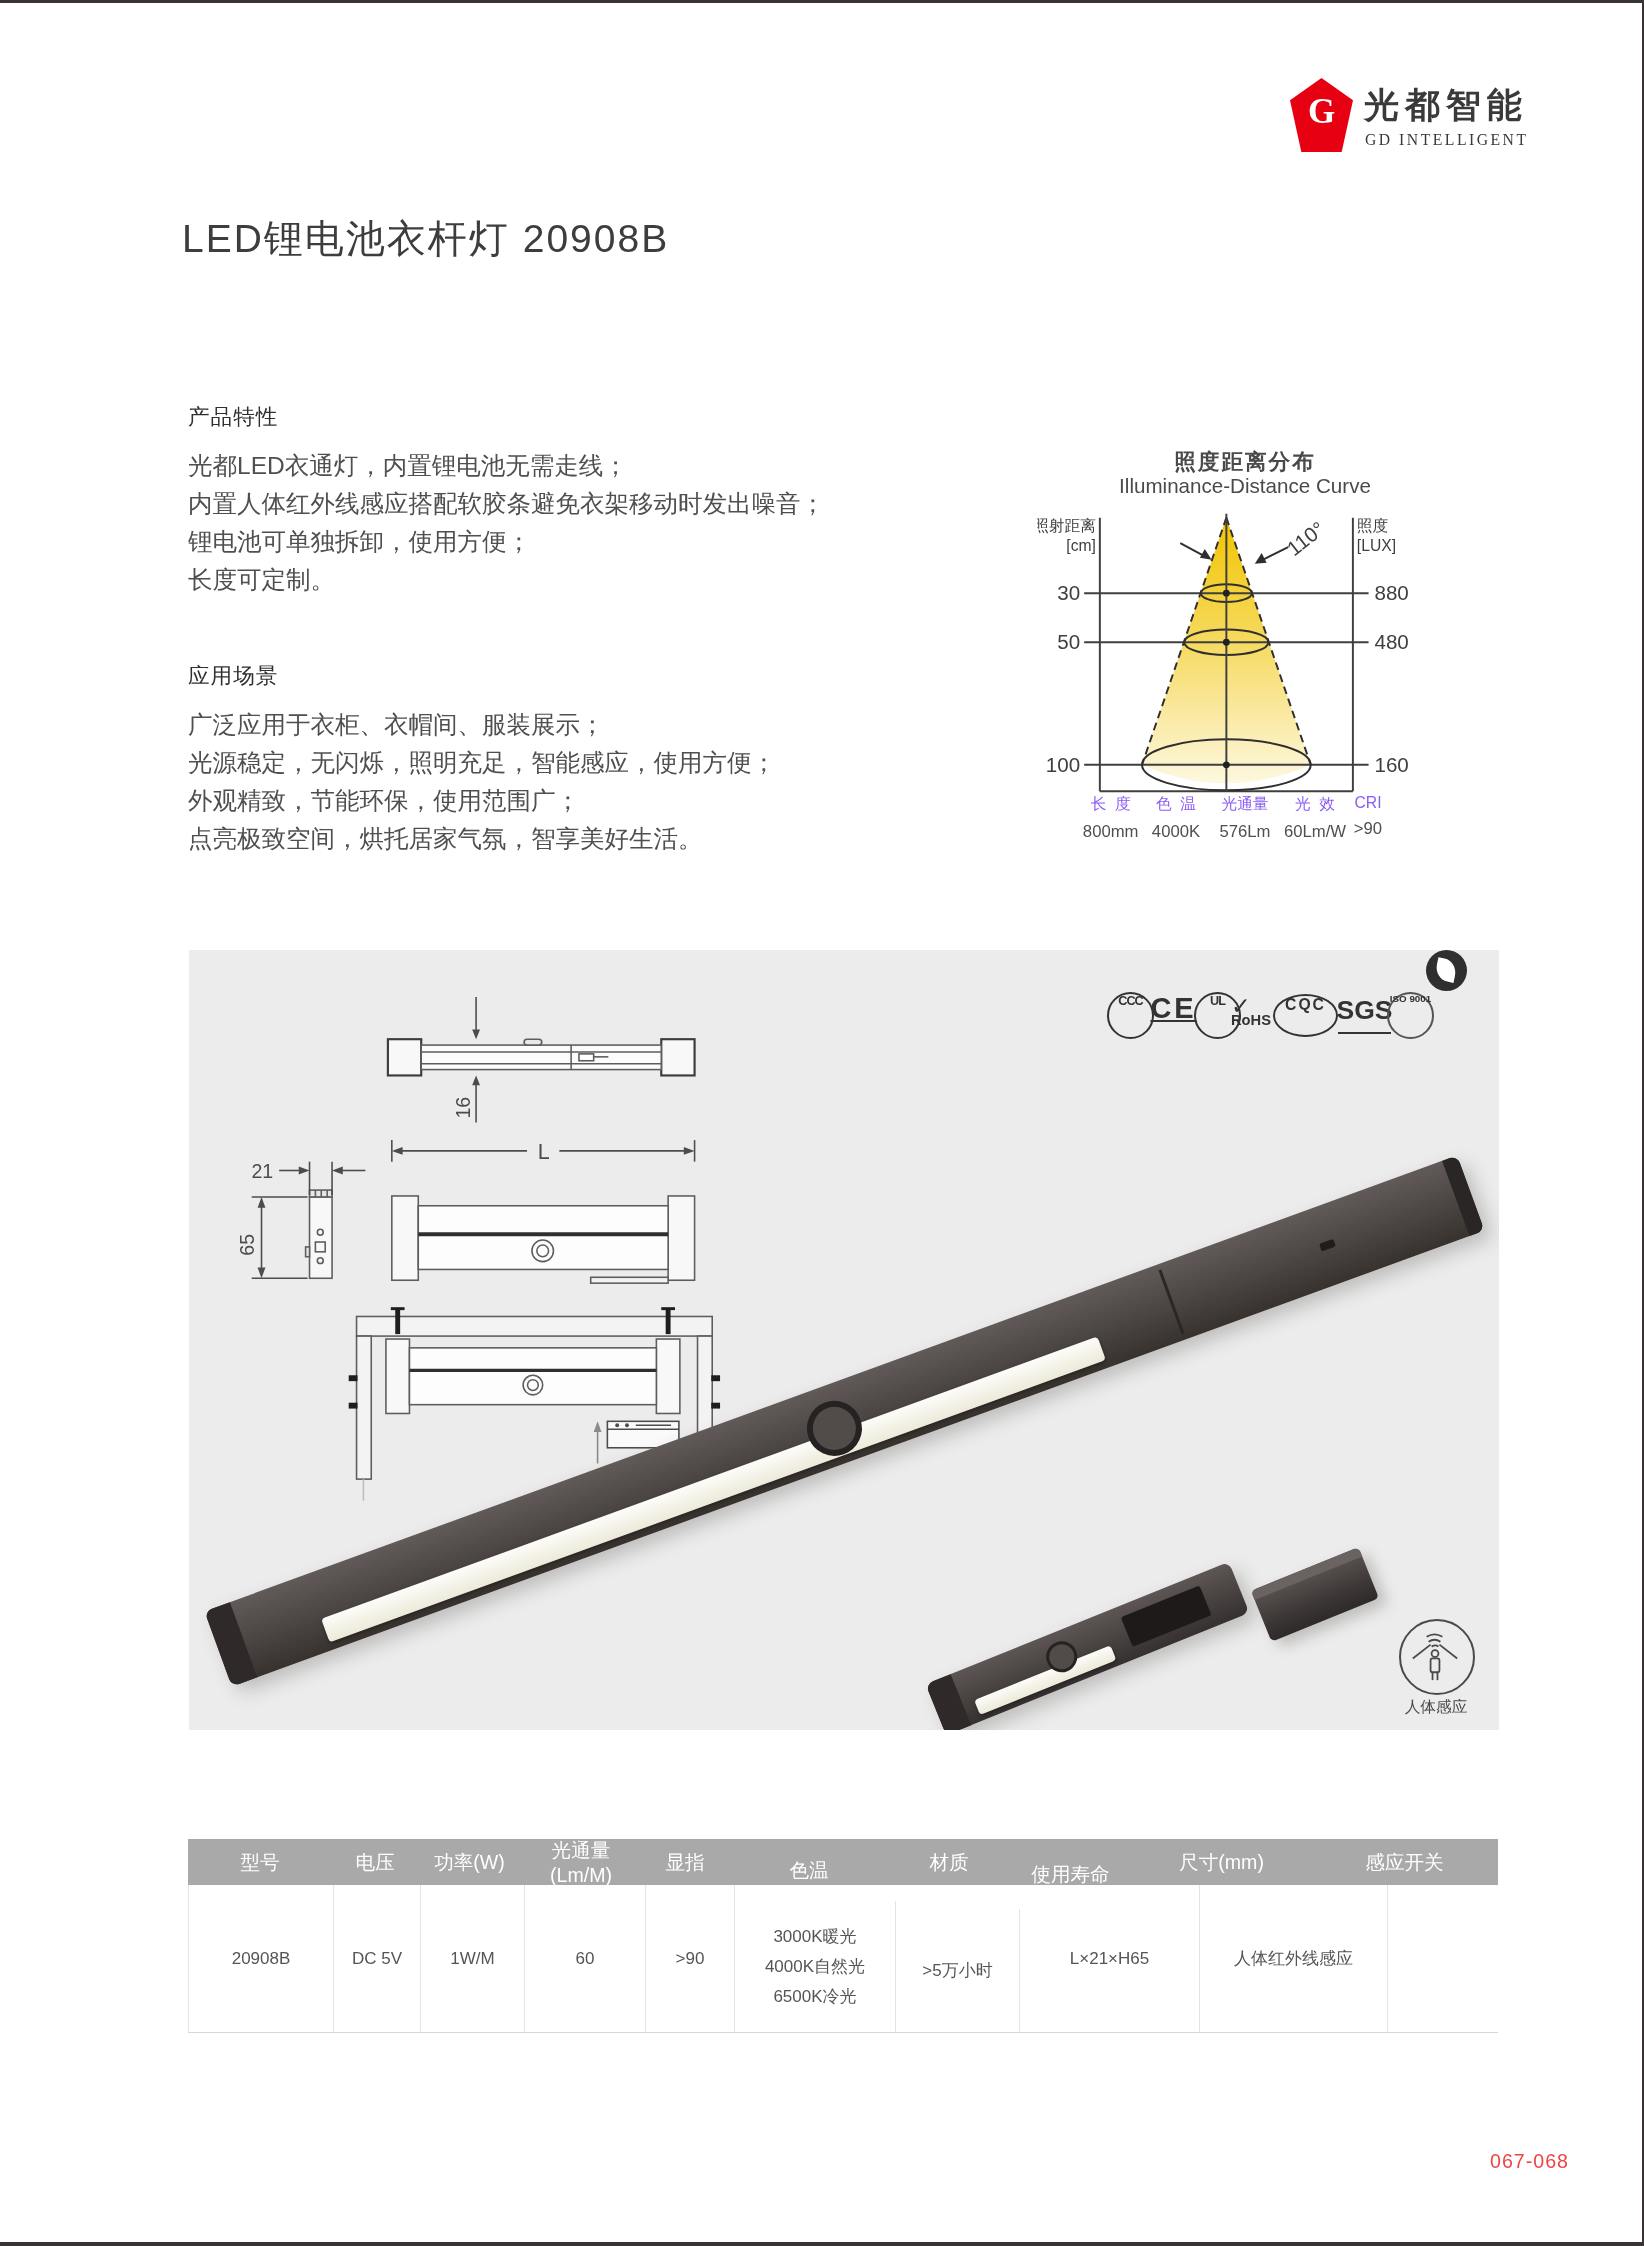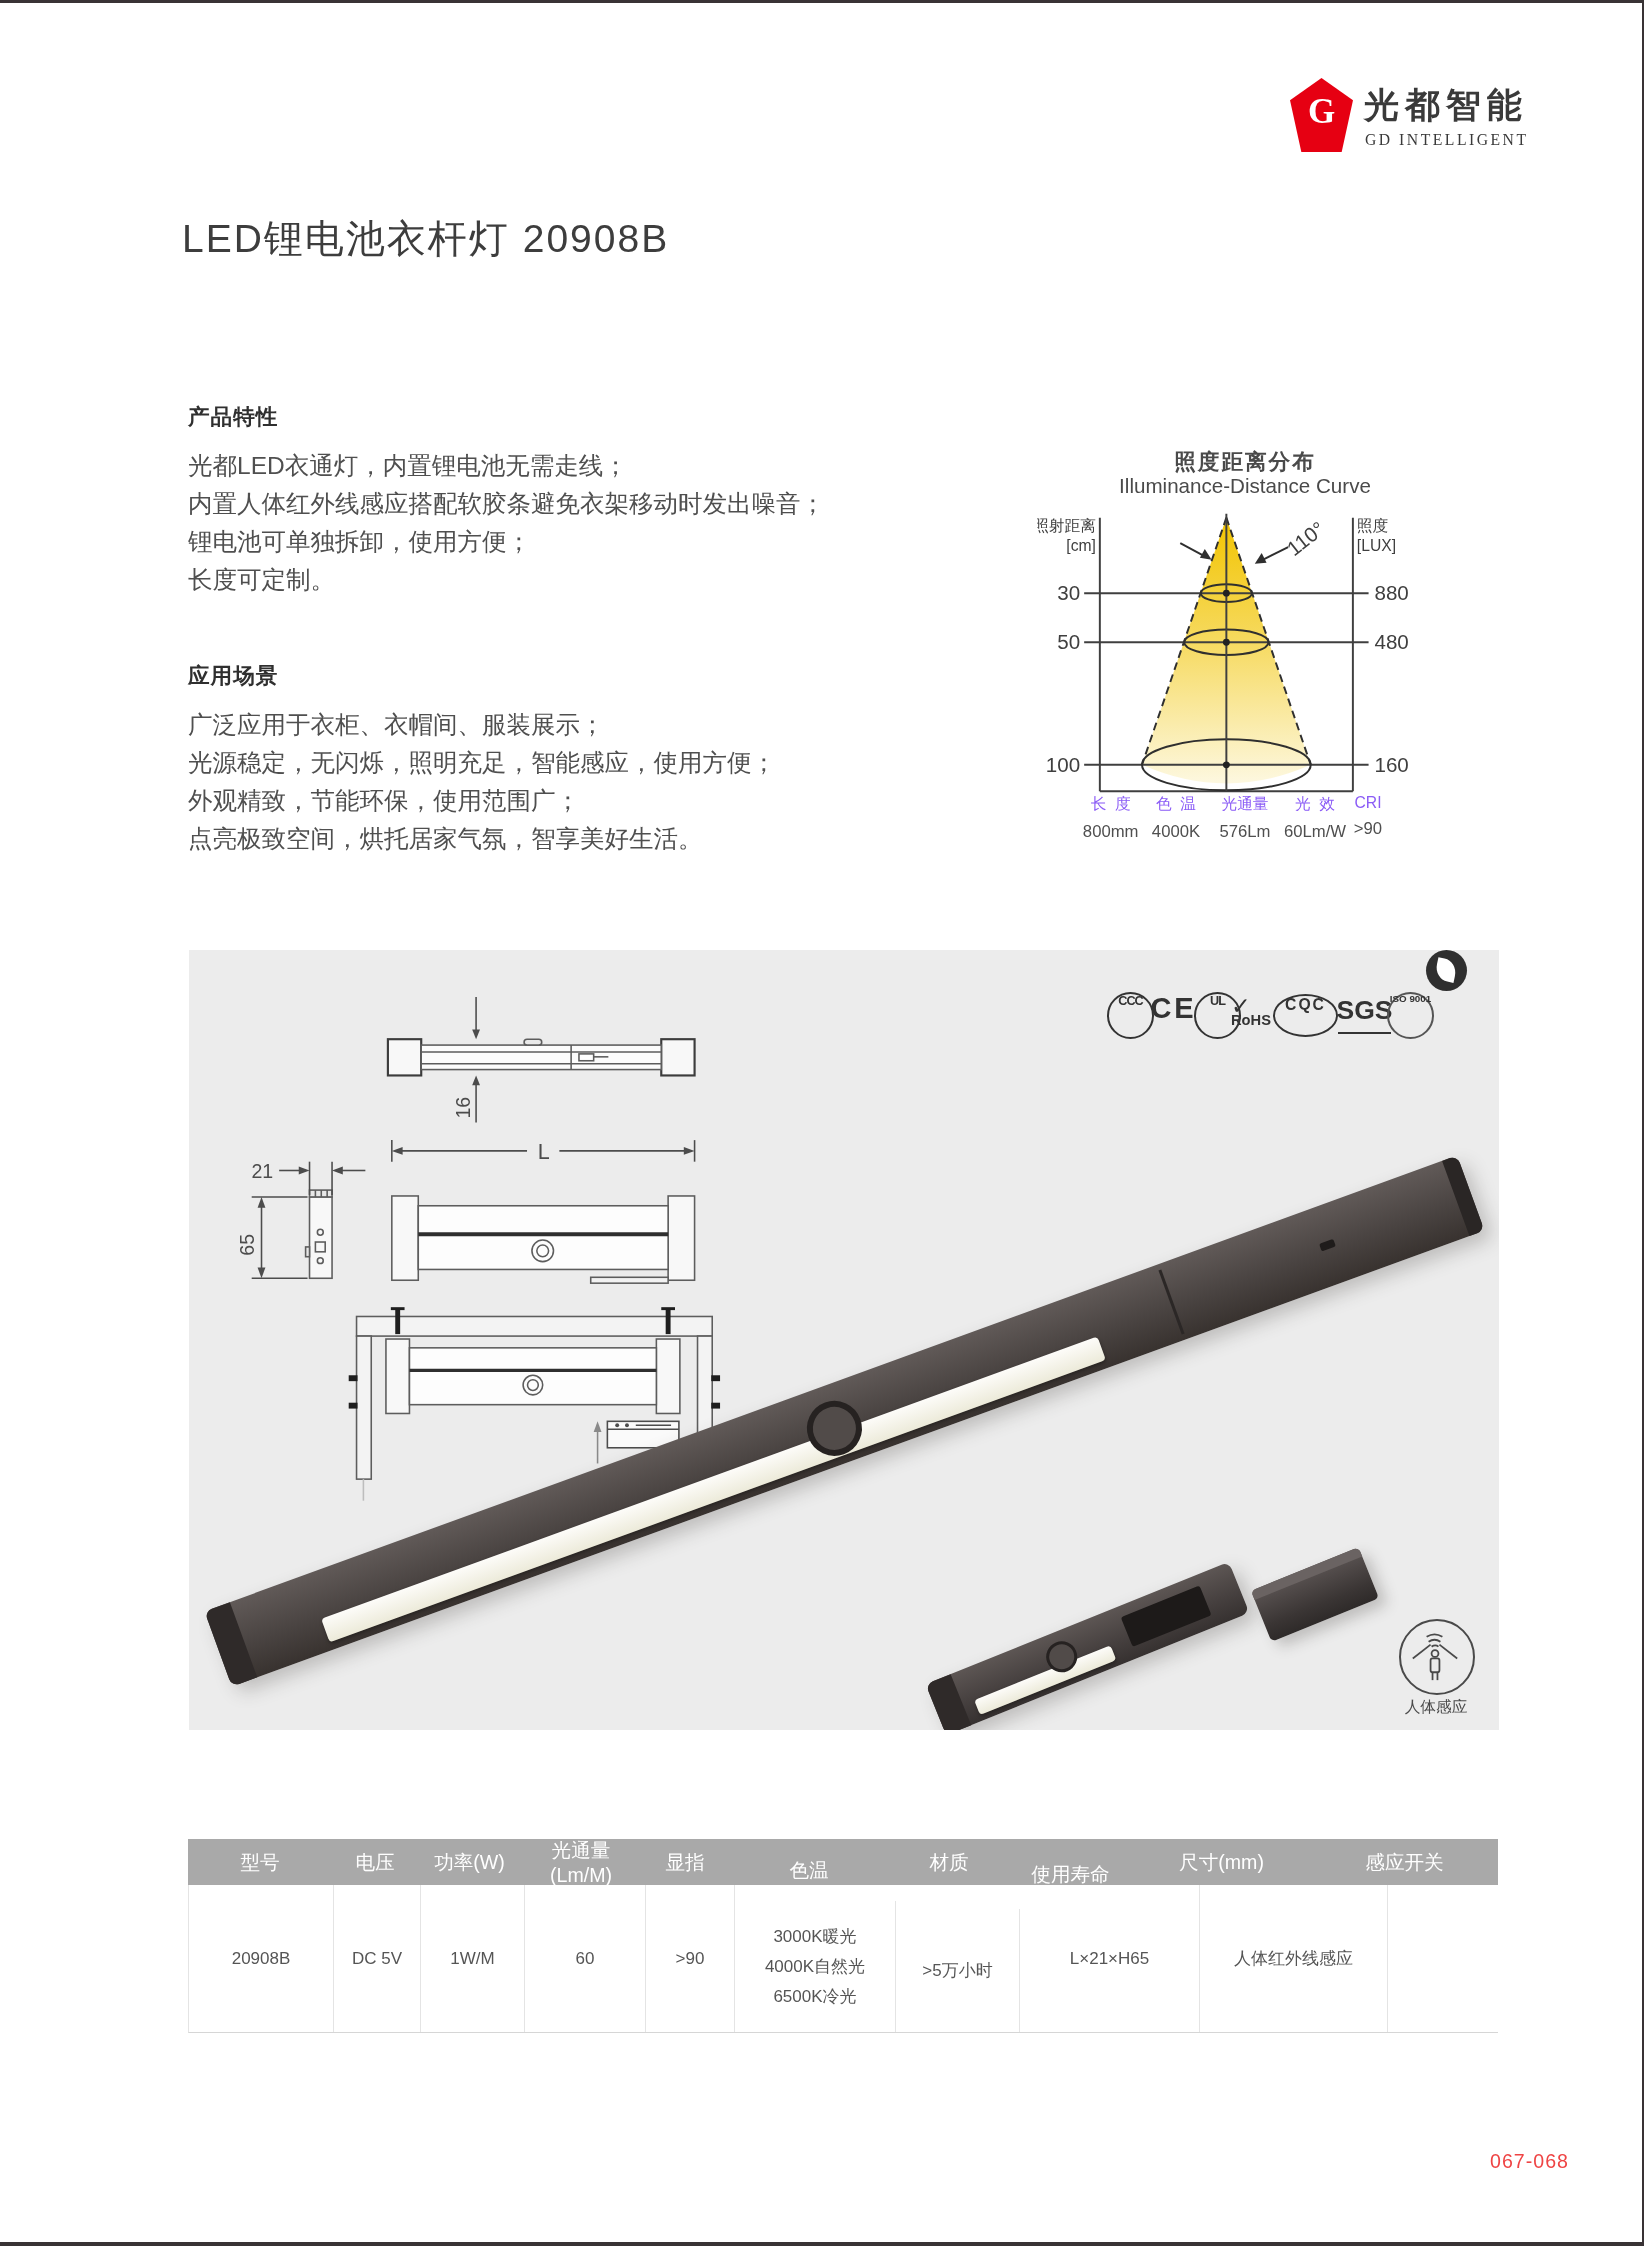--- a/index.html
+++ b/index.html
@@ -15,21 +15,21 @@
   .logo-mark{position:absolute;left:0;top:2px;width:63px;height:74px;background:#e60012;
              clip-path:polygon(50% 0%,100% 30%,82% 100%,18% 100%,0% 30%);
              display:flex;align-items:flex-start;justify-content:center;}
   .logo-mark span{color:#fff;font-size:35px;font-weight:bold;margin-top:13.7px;font-family:"Liberation Serif",serif;}
   .logo-cn{position:absolute;left:74px;top:5.9px;font-size:35px;font-weight:bold;color:#3a3a3a;letter-spacing:5.9px;white-space:nowrap;}
   .logo-en{position:absolute;left:75px;top:55px;font-size:15.7px;color:#3a3a3a;letter-spacing:2.5px;
            font-family:"Liberation Serif",serif;white-space:nowrap;}
 
   .title{position:absolute;left:182px;top:212px;font-size:39px;color:#3d3d3d;letter-spacing:2px;white-space:nowrap;}
 
-  .sec-h{position:absolute;left:188px;font-size:21.6px;font-weight:bold;color:#2f2f2f;letter-spacing:1px;}
+  .sec-h{position:absolute;left:188px;font-size:21.6px;font-weight:normal;color:#2f2f2f;letter-spacing:1px;}
   .sec-p{position:absolute;left:188px;font-size:24.5px;color:#4f4f4f;line-height:38px;white-space:nowrap;}
   .sec-p p{margin:0;}
   #feat-h{top:402px;} #feat-p{top:447px;}
   #app-h{top:661px;}  #app-p{top:706px;}
 
   
   .illu{position:absolute;left:1037px;top:439px;width:416px;height:412px;}
   .illu-t-cn{position:absolute;top:7.8px;width:100%;text-align:center;font-size:21.6px;color:#4a4a4a;font-weight:bold;letter-spacing:2px;}
   .illu-t-en{position:absolute;top:35px;width:100%;text-align:center;font-size:20.6px;color:#4a4a4a;}
   .illu svg{position:absolute;left:0;top:61px;}
@@ -41,21 +41,21 @@
   .ispec4{left:219px;top:355px;} .ispec5{left:272px;top:355px;}
 
   
   .photo-box{position:absolute;left:189px;top:950px;width:1310px;height:780px;background:#ececec;overflow:hidden;}
 
   
   .cert{position:absolute;top:42px;height:43px;display:flex;align-items:flex-start;justify-content:center;
         color:#333;font-weight:bold;}
   .ring{width:43px;height:43px;border:2.9px solid #333;border-radius:50%;font-size:12.7px;letter-spacing:-1px;}
   .cert-ccc{left:918px;}
-  .cert-ce{left:963px;width:43px;font-size:29px;letter-spacing:2.9px;}
+  .cert-ce{left:963px;width:43px;font-size:29px;letter-spacing:2.9px;text-decoration:underline;}
   .cert-ul{left:1005px;}
   .cert-rohs{left:1042px;width:51px;flex-direction:column;font-size:14.7px;line-height:13.7px;}
   .cert-rohs::before{content:"✓";font-size:23.5px;font-weight:bold;}
   .cert-cqc{left:1084px;width:61px;height:39px;top:44px;border:2.9px solid #333;border-radius:50%;font-size:15.7px;letter-spacing:2px;}
   .cert-sgs{left:1149px;width:53px;font-size:26.5px;border-bottom:2.9px solid #333;height:37px;top:45px;}
   .cert-iso{left:1198px;width:43px;height:43px;border:2px solid #555;border-radius:50%;font-size:9.8px;line-height:9.8px;
             text-align:center;white-space:normal;font-weight:bold;}
   .cert-eco{left:1237px;width:41px;height:41px;background:#2f2f2f;border-radius:50%;position:absolute;}
   .cert-eco i{position:absolute;left:9.8px;top:8.8px;width:19.6px;height:21.6px;background:#fff;
               border-radius:0 70% 0 70%;transform:rotate(12deg);}

